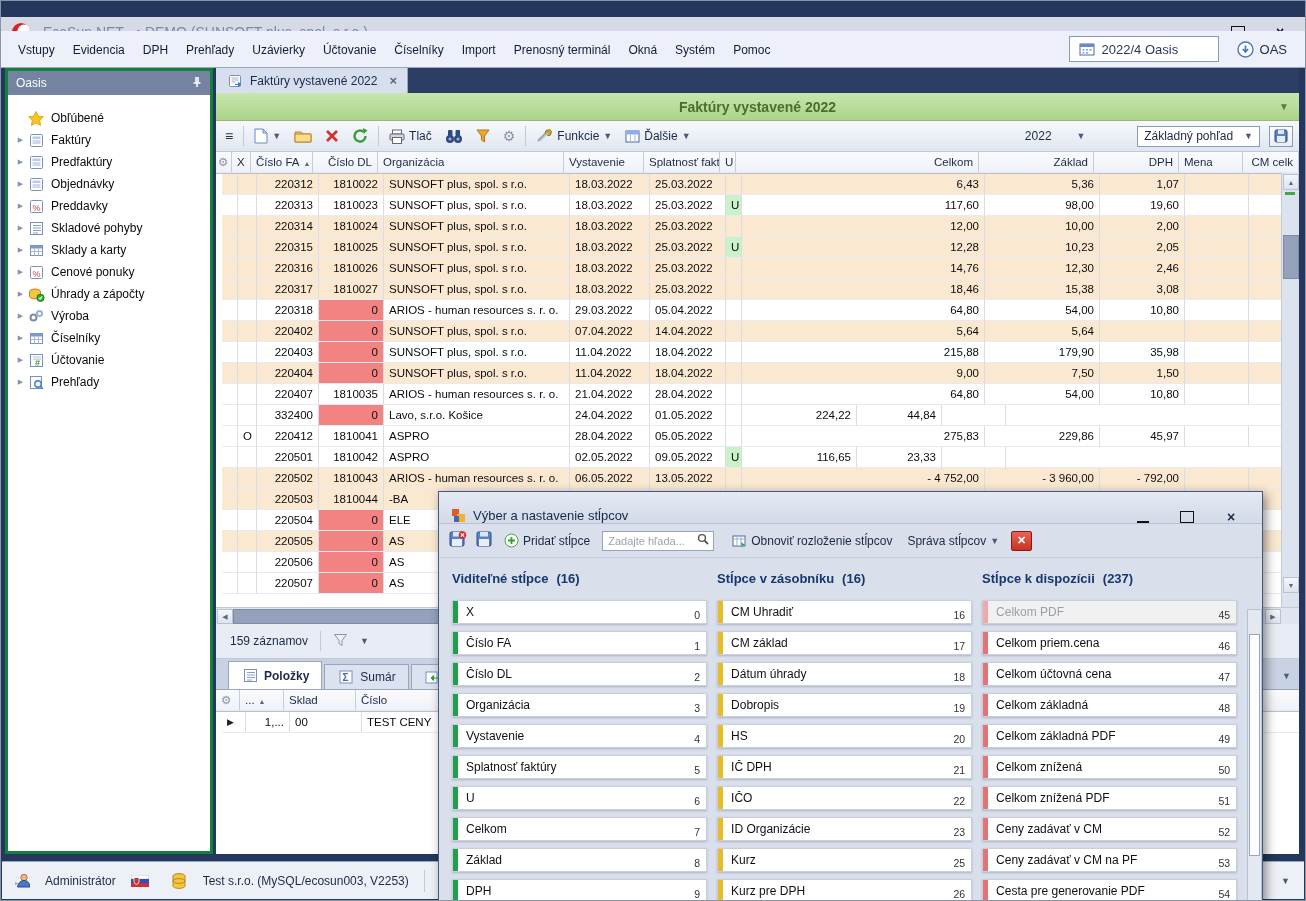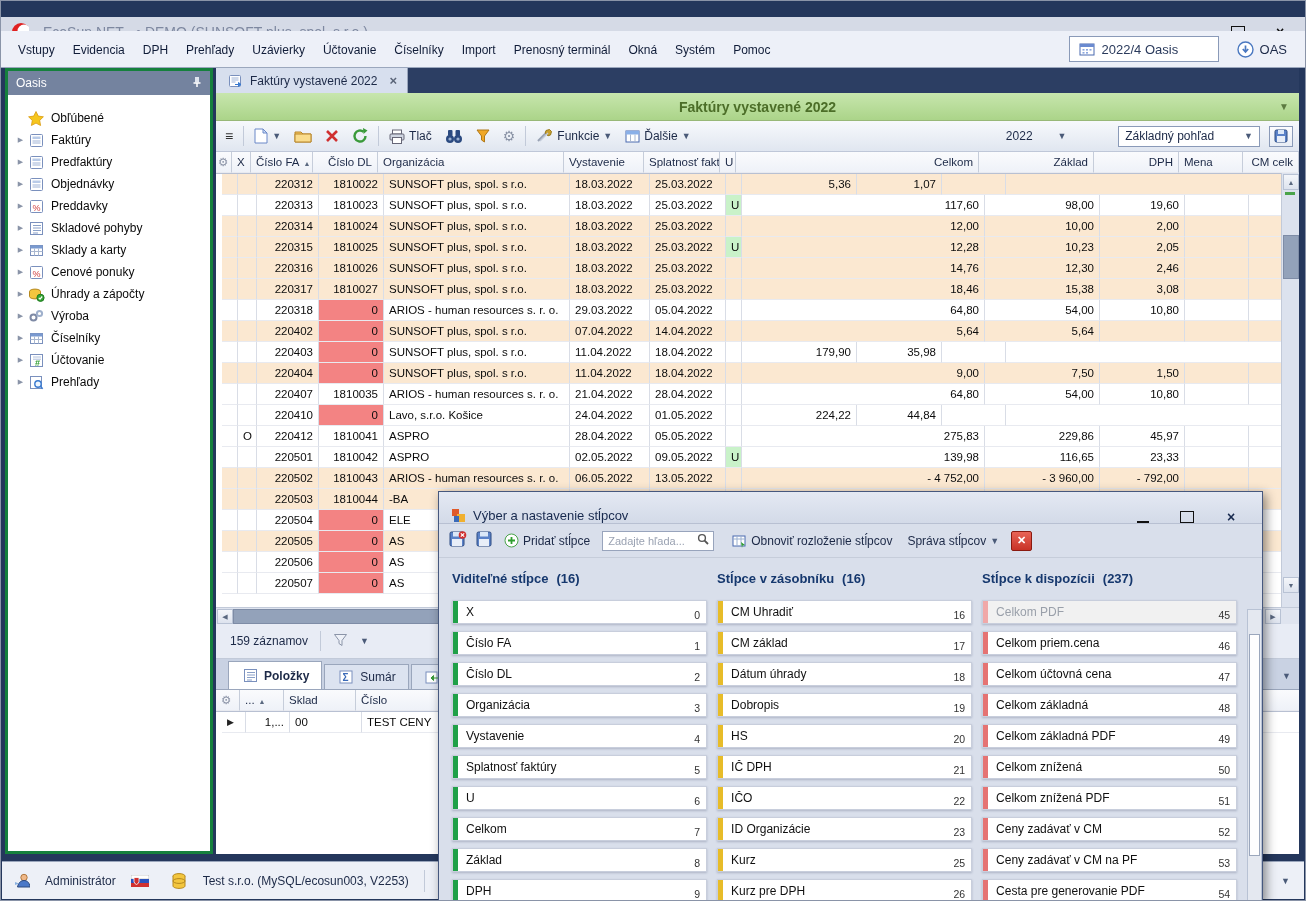--- a/index.html
+++ b/index.html
@@ -43,21 +43,21 @@
              border-bottom:1px solid #98b878;}
   .green-caret{position:absolute;right:10px;color:#5c7a40;font-size:10px;}
   .toolbar{height:30px;background:linear-gradient(#f7f9fc,#e0e6f0);border-bottom:1px solid #bfc7d8;
            display:flex;align-items:center;padding:0 6px;gap:7px;}
   .tbtn{display:flex;align-items:center;gap:4px;font-size:12px;color:#1c2947;padding:2px 3px;white-space:nowrap;}
   .tsep{width:1px;height:20px;background:#c2cad9;}
   .caret{font-size:9px;color:#4a5a78;}
   .year-combo{margin-left:auto;width:150px;display:flex;align-items:center;justify-content:center;gap:25px;
               font-size:12px;color:#1c2947;}
   .view-combo{display:flex;align-items:center;background:#fff;border:1px solid #8a9ab8;height:21px;
-              padding:0 6px;font-size:12px;color:#1c2947;gap:30px;box-sizing:border-box;}
+              padding:0 6px;font-size:12px;color:#1c2947;gap:11px;box-sizing:border-box;}
   .savebtn{width:24px;height:21px;border:1px solid #8a9ab8;background:linear-gradient(#fdfdfe,#e8edf5);
            display:flex;align-items:center;justify-content:center;margin-left:2px;box-sizing:border-box;}
   
   .table-wrap{position:relative;height:455px;background:#fff;overflow:hidden;}
   .gridhead{display:flex;height:21px;background:linear-gradient(#fafbfd,#eef1f8);border-bottom:1px solid #b8c0d2;}
   .gridhead .cell{font-size:11.5px;color:#1c2947;border-right:1px solid #c6cdda;}
   .grow{display:flex;height:21px;margin-left:6px;}
   .cell{box-sizing:border-box;padding:0 5px;line-height:20px;white-space:nowrap;overflow:hidden;
         border-right:1px solid #d9dde6;border-bottom:1px solid #e8eaf0;font-size:11.5px;color:#0c0c0c;}
   .num{text-align:right;}
@@ -454,20 +454,21 @@
       <div id="grid-rows">
           <div class="grow peach">
             <span class="cell w-mk"></span>
             <span class="cell w-x"></span>
             <span class="cell w-fa num">220312</span>
             <span class="cell w-dl num">1810022</span>
             <span class="cell w-org">SUNSOFT plus, spol. s r.o.</span>
             <span class="cell w-is">18.03.2022</span>
             <span class="cell w-du">25.03.2022</span>
             <span class="cell w-u"></span>
+            <span class="cell w-tot num">6,43</span>
             <span class="cell w-ba num">5,36</span>
             <span class="cell w-vat num">1,07</span>
             <span class="cell w-me"></span>
             <span class="cell w-cm num"></span>
           </div>
           <div class="grow white">
             <span class="cell w-mk"></span>
             <span class="cell w-x"></span>
             <span class="cell w-fa num">220313</span>
             <span class="cell w-dl num">1810023</span>
@@ -573,20 +574,21 @@
           </div>
           <div class="grow white">
             <span class="cell w-mk"></span>
             <span class="cell w-x"></span>
             <span class="cell w-fa num">220403</span>
             <span class="cell w-dl num alert">0</span>
             <span class="cell w-org">SUNSOFT plus, spol. s r.o.</span>
             <span class="cell w-is">11.04.2022</span>
             <span class="cell w-du">18.04.2022</span>
             <span class="cell w-u"></span>
+            <span class="cell w-tot num">215,88</span>
             <span class="cell w-ba num">179,90</span>
             <span class="cell w-vat num">35,98</span>
             <span class="cell w-me"></span>
             <span class="cell w-cm num"></span>
           </div>
           <div class="grow peach">
             <span class="cell w-mk"></span>
             <span class="cell w-x"></span>
             <span class="cell w-fa num">220404</span>
             <span class="cell w-dl num alert">0</span>
@@ -611,21 +613,21 @@
             <span class="cell w-u"></span>
             <span class="cell w-tot num">64,80</span>
             <span class="cell w-ba num">54,00</span>
             <span class="cell w-vat num">10,80</span>
             <span class="cell w-me"></span>
             <span class="cell w-cm num"></span>
           </div>
           <div class="grow white">
             <span class="cell w-mk"></span>
             <span class="cell w-x"></span>
-            <span class="cell w-fa num">220410</span>
+            <span class="cell w-fa num">332400</span>
             <span class="cell w-dl num alert">0</span>
             <span class="cell w-org">Lavo, s.r.o. Košice</span>
             <span class="cell w-is">24.04.2022</span>
             <span class="cell w-du">01.05.2022</span>
             <span class="cell w-u"></span>
             <span class="cell w-ba num">224,22</span>
             <span class="cell w-vat num">44,84</span>
             <span class="cell w-me"></span>
             <span class="cell w-cm num"></span>
           </div>
@@ -646,21 +648,20 @@
           </div>
           <div class="grow white">
             <span class="cell w-mk"></span>
             <span class="cell w-x"></span>
             <span class="cell w-fa num">220501</span>
             <span class="cell w-dl num">1810042</span>
             <span class="cell w-org">ASPRO</span>
             <span class="cell w-is">02.05.2022</span>
             <span class="cell w-du">09.05.2022</span>
             <span class="cell w-u paid">U</span>
-            <span class="cell w-tot num">139,98</span>
             <span class="cell w-ba num">116,65</span>
             <span class="cell w-vat num">23,33</span>
             <span class="cell w-me"></span>
             <span class="cell w-cm num"></span>
           </div>
           <div class="grow peach">
             <span class="cell w-mk"></span>
             <span class="cell w-x"></span>
             <span class="cell w-fa num">220502</span>
             <span class="cell w-dl num">1810043</span>

